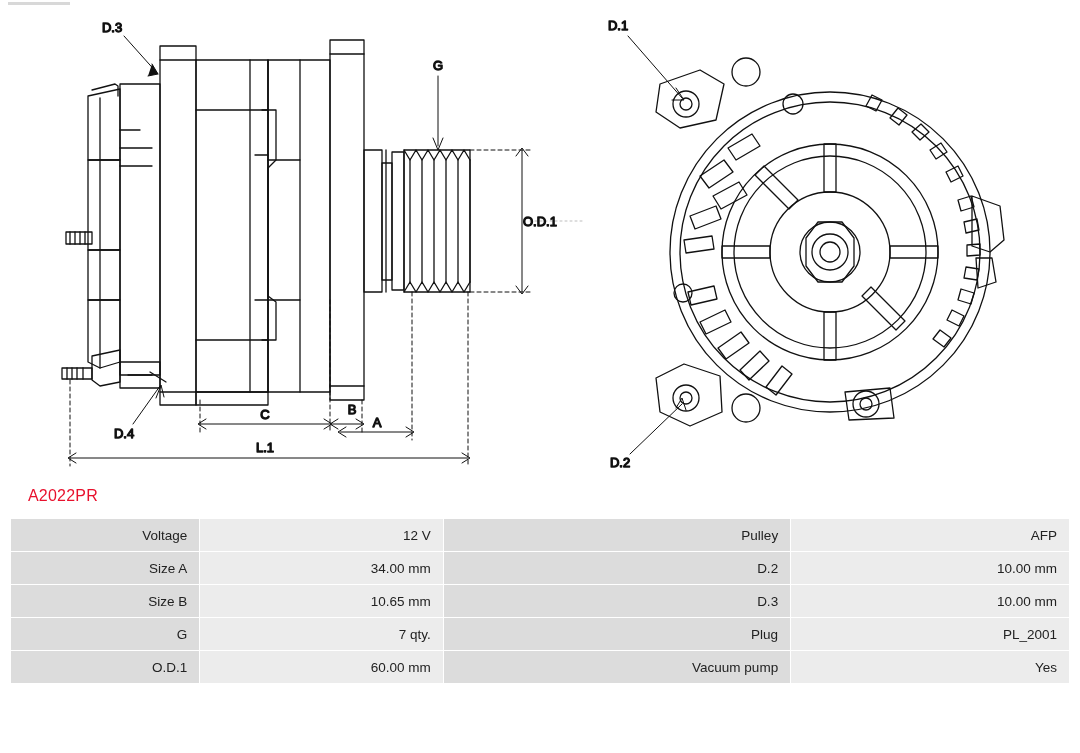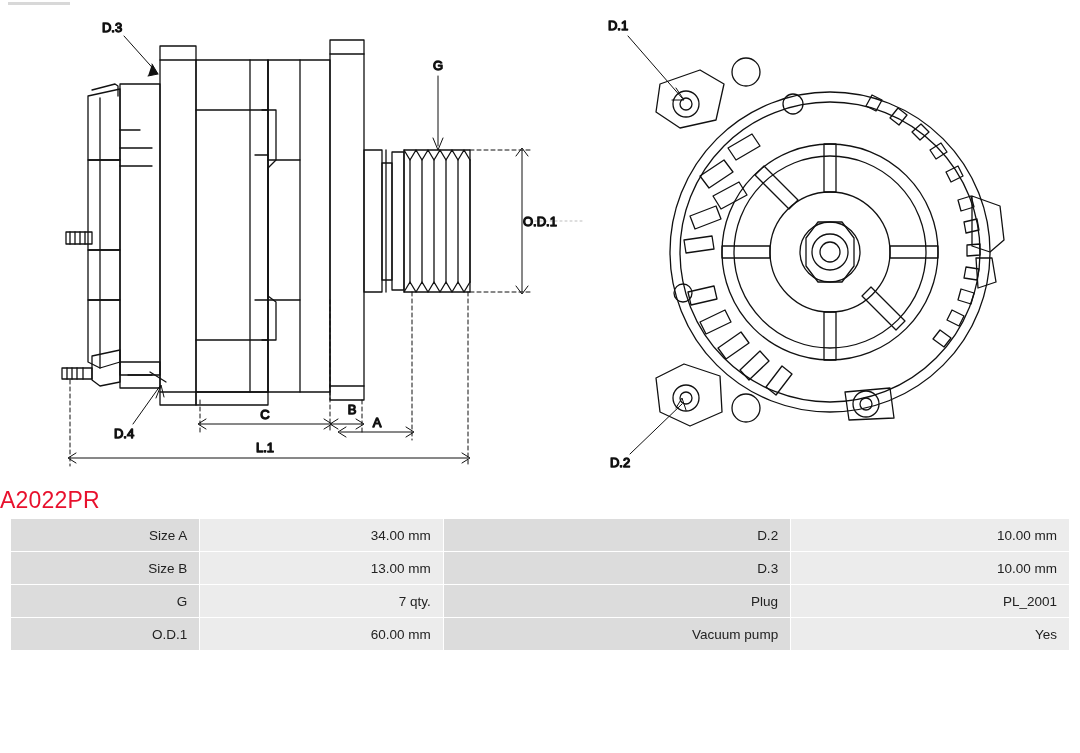--- a/index.html
+++ b/index.html
@@ -22,23 +22,23 @@
   }
   .drawing-area {
     position: absolute;
     left: 0;
     top: 0;
     width: 1080px;
     height: 480px;
   }
   .part-number {
     position: absolute;
-    left: 0;
+    left: 28px;
     top: 487px;
-    font-size: 23px;
+    font-size: 16px;
     color: #e8112d;
     font-family: "Liberation Sans", sans-serif;
     letter-spacing: 0.2px;
   }
   .spec-table {
     position: absolute;
     left: 10px;
     top: 518px;
     width: 1060px;
     border-collapse: collapse;
@@ -276,28 +276,34 @@
 
   <table class="spec-table">
     <colgroup>
       <col class="col-lbl">
         <col class="col-val">
         <col class="col-lbl2">
         <col class="col-val2">
     </colgroup>
     <tbody>
       <tr>
+        <td class="lbl">Voltage</td>
+        <td class="val">12 V</td>
+        <td class="lbl">Pulley</td>
+        <td class="val">AFP</td>
+      </tr>
+      <tr>
         <td class="lbl">Size A</td>
         <td class="val">34.00 mm</td>
         <td class="lbl">D.2</td>
         <td class="val">10.00 mm</td>
       </tr>
       <tr>
         <td class="lbl">Size B</td>
-        <td class="val">13.00 mm</td>
+        <td class="val">10.65 mm</td>
         <td class="lbl">D.3</td>
         <td class="val">10.00 mm</td>
       </tr>
       <tr>
         <td class="lbl">G</td>
         <td class="val">7 qty.</td>
         <td class="lbl">Plug</td>
         <td class="val">PL_2001</td>
       </tr>
       <tr>

